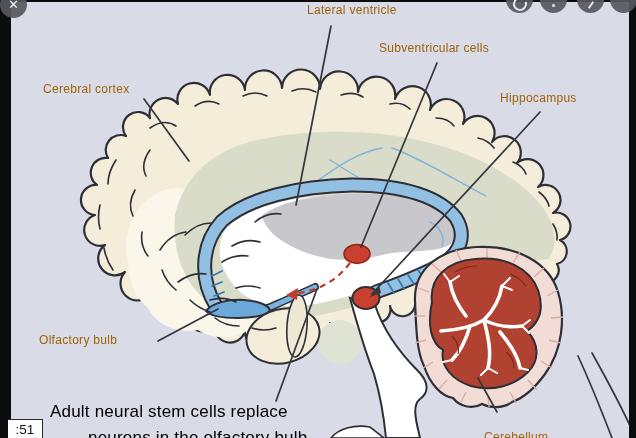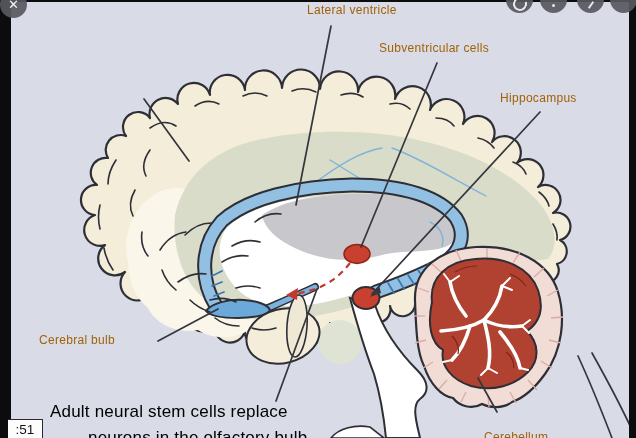--- a/index.html
+++ b/index.html
@@ -238,22 +238,23 @@
       <path d="M 497,412 L 478,378"></path>
       <path d="M 276,401 L 317,289"></path>
       <path d="M 578,356 C 590,382 602,412 612,438"></path>
       <path d="M 592,353 C 606,378 621,406 633,432"></path>
       <polygon fill="#35363e" stroke="none" points="370,297 379,285 381,293"></polygon>
     </g>
   </svg>
 
   <div class="lbl" id="lbl-lv">Lateral ventricle</div>
   <div class="lbl" id="lbl-svz">Subventricular cells</div>
+  <div class="lbl" id="lbl-cc">Cerebral cortex</div>
   <div class="lbl" id="lbl-hip">Hippocampus</div>
-  <div class="lbl" id="lbl-olf">Cerebral bulb</div>
+  <div class="lbl" id="lbl-olf">Olfactory bulb</div>
   <div class="lbl" id="lbl-cer">Cerebellum</div>
   <div class="caption" id="cap1">Adult neural stem cells replace</div>
   <div class="caption" id="cap2">neurons in the olfactory bulb</div>
 
   <div class="bar" id="bar-top"></div>
   <div class="bar" id="bar-left"></div>
   <div class="bar" id="bar-right"></div>
 
   <button class="circle-btn" id="close-btn">
     <span>✕</span>

